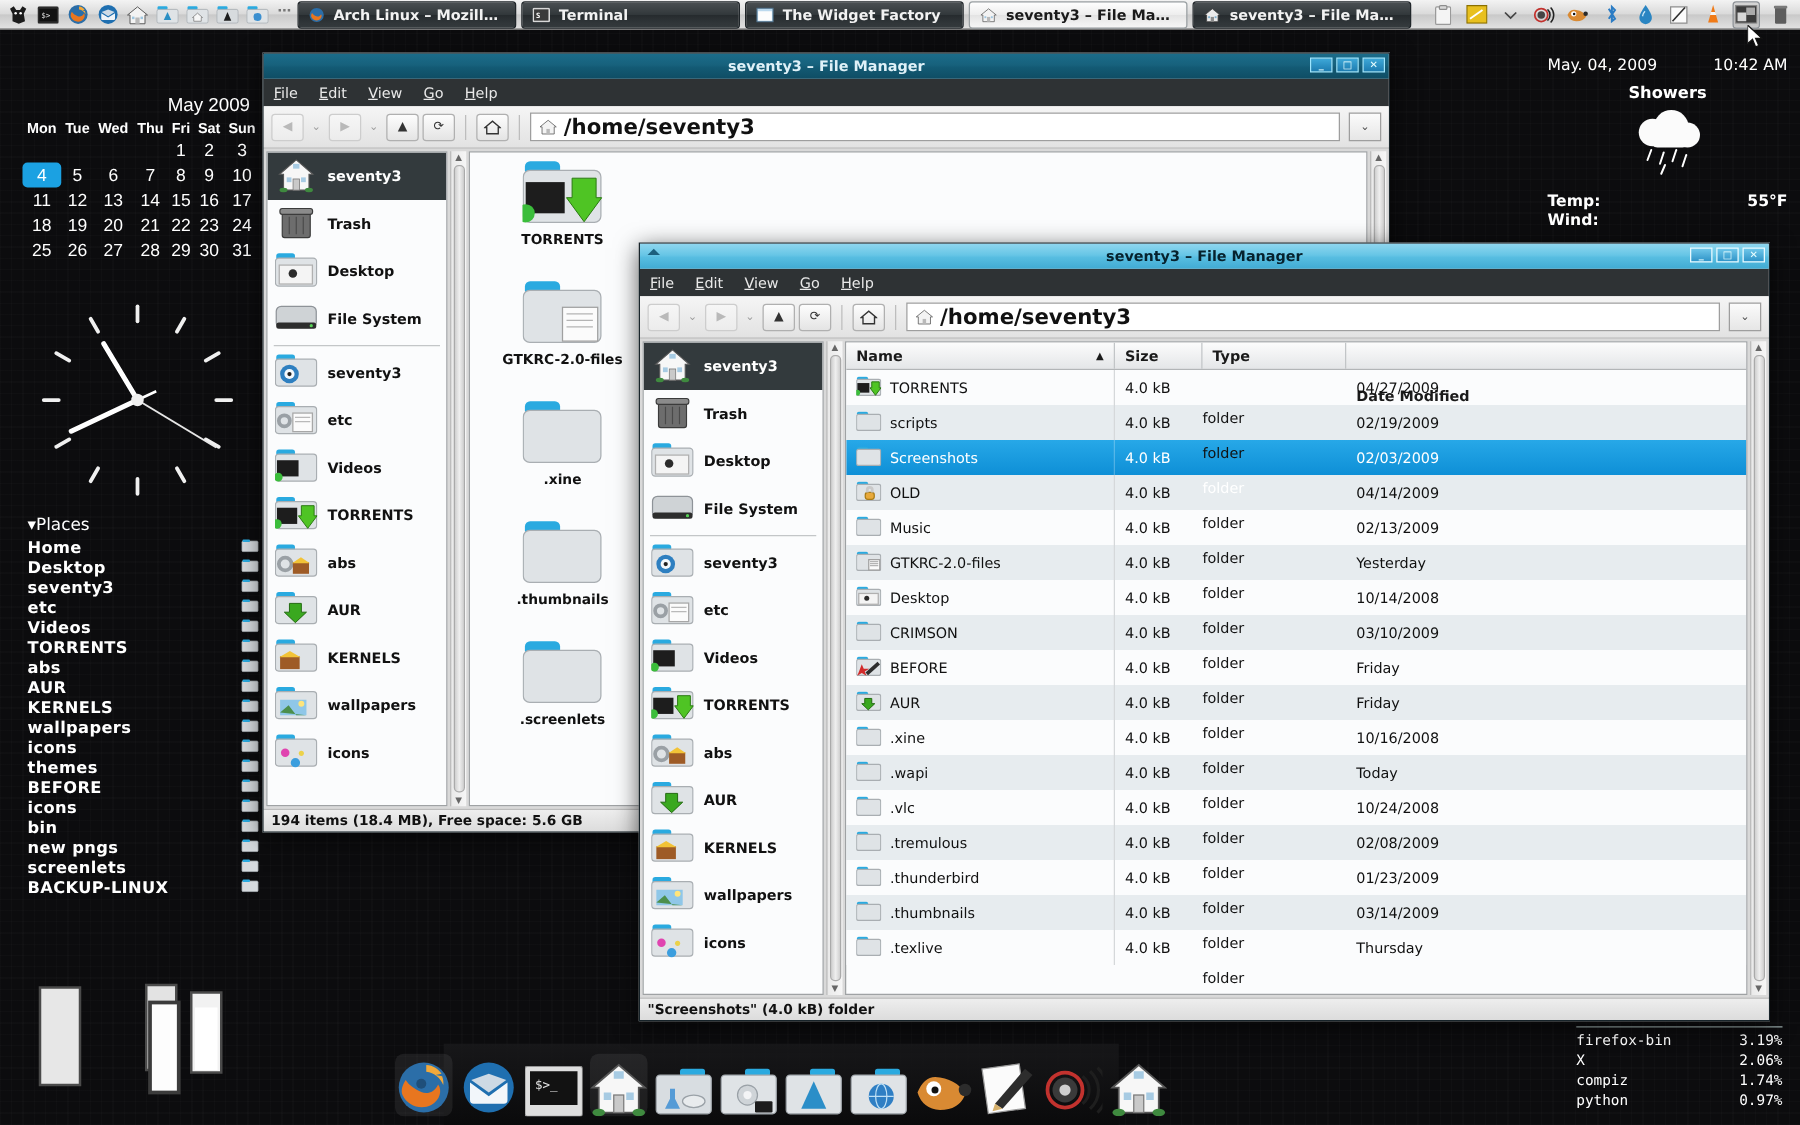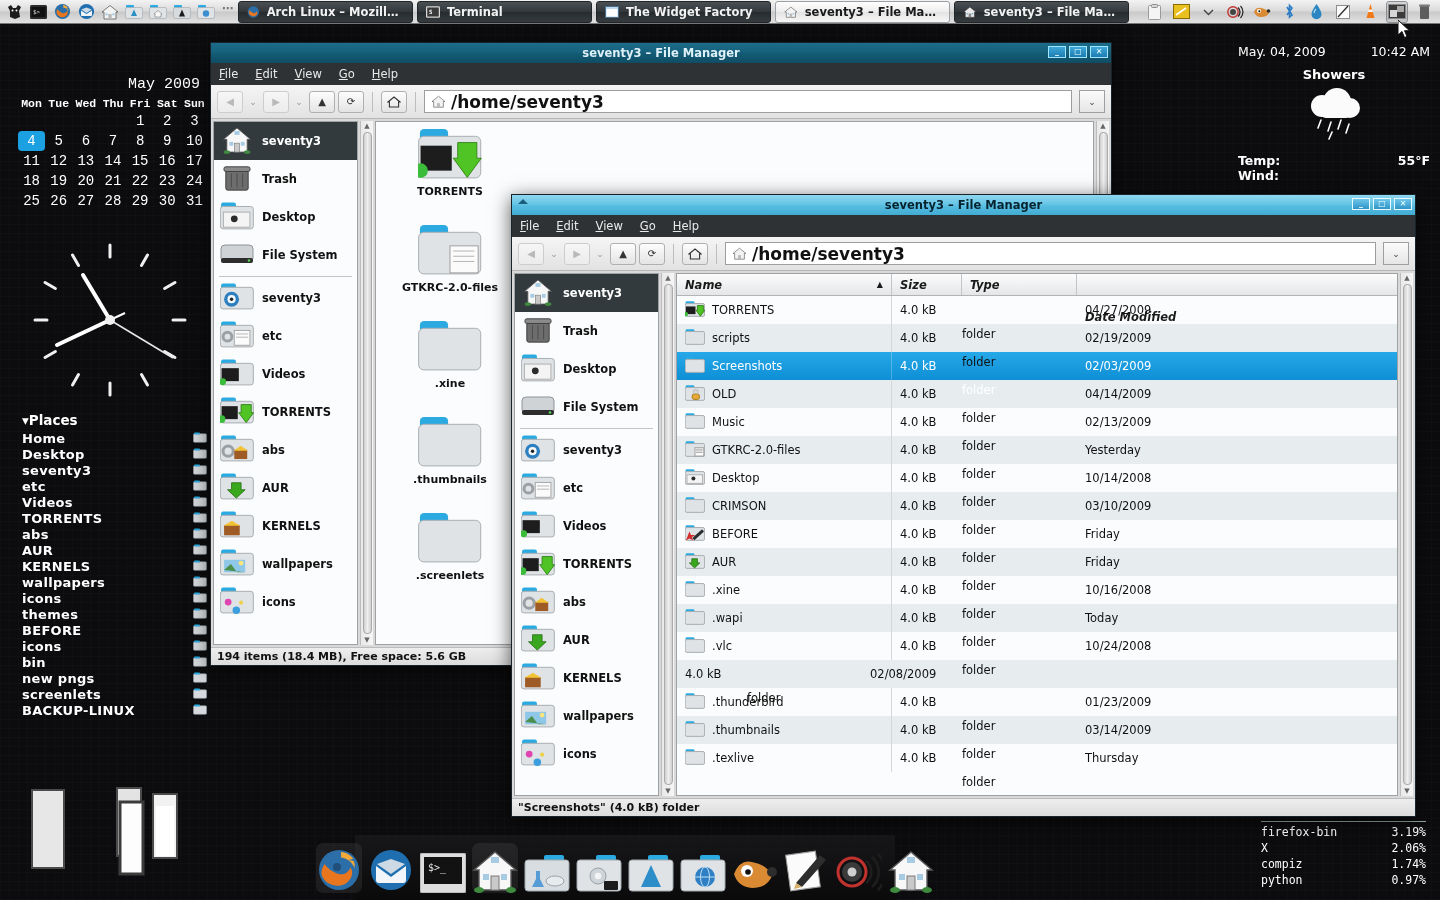--- a/index.html
+++ b/index.html
@@ -43,31 +43,31 @@
     color:#1a1a1a; border:1px solid #9aa0a3;
   }
   .task .tlabel{overflow:hidden; text-overflow:ellipsis; white-space:nowrap;}
 
   .tray { display:flex; align-items:center; gap:7px; padding-right:6px; }
   .tray .ti { width:20px; height:20px; display:flex; align-items:center; justify-content:center; }
   .tray .ti.selected { outline:1px solid #8b9095; background:rgba(0,0,0,0.10); border-radius:2px;}
 
   
   #calendar { position:absolute; left:18px; top:76px; width:190px; color:#fff;
-              font-family:Liberation Mono, monospace;}
+              font-family:Liberation Sans, sans-serif;}
   #calendar .cal-title { text-align:right; font-size:15px; padding-right:8px; margin-bottom:3px;}
   #calendar table { border-collapse:collapse; width:100%; }
   #calendar th { font-size:11.5px; font-weight:bold; padding:1px 1px; text-align:center; color:#fff;}
   #calendar td { font-size:14px; text-align:center; padding:2px 1px; color:#fff; }
   #calendar td.today { background:#1ba1e2; border-radius:4px; color:#fff; }
 
   #analogclock { position:absolute; left:25px; top:235px; width:170px; height:170px; }
 
   #places { position:absolute; left:22px; top:412px; width:185px; color:#fff; }
-  #places .ph { font-size:13.5px; font-weight:bold; margin-bottom:2px;}
+  #places .ph { font-size:13.5px; font-weight:normal; margin-bottom:2px;}
   #places .pl-row { display:flex; align-items:center; justify-content:space-between;
                     font-size:13px; font-weight:bold; padding:0.5px 0; }
   #places .pl-row .nm { letter-spacing:0.3px; }
 
   #deskshapes { position:absolute; left:20px; top:770px; width:200px; height:110px; }
 
   #weather { position:absolute; right:6px; top:44px; width:200px; color:#fff; text-align:center;}
   #weather .wline { display:flex; justify-content:space-between; font-size:12.5px; padding:0 4px;}
   #weather .cond { margin-top:8px; font-size:13px; font-weight:bold;}
   #weather .wfoot { margin-top:8px; font-size:12.5px; font-weight:bold; text-align:left; padding:0 4px;}
@@ -145,21 +145,21 @@
   .icitem { width:140px; height:96px; display:flex; flex-direction:column;
             align-items:center; justify-content:flex-start; }
   .icitem .lbl { font-size:11px; font-weight:bold; color:#111; margin-top:2px; }
 
   .statusbar { height:18px; background:linear-gradient(180deg,#eeeeee,#dcdcdc);
                border-top:1px solid #bbb; display:flex; align-items:center;
                padding-left:6px; font-size:11px; font-weight:bold; color:#111; }
 
   
   .listhead { display:flex; height:22px; background:linear-gradient(180deg,#fcfcfc,#e4e6e8);
-              border-bottom:1px solid #b2b5b7; font-size:11.5px; font-weight:bold; color:#1a1a1a;font-style:italic; }
+              border-bottom:1px solid #b2b5b7; font-size:11.5px; font-weight:bold; color:#1a1a1a; }
   .listhead > div { display:flex; align-items:center; padding:0 8px; border-right:1px solid #c2c5c7; }
   .col-name { width:215px; justify-content:space-between; }
   .col-size { width:70px; }
   .col-type { width:115px; }
   .col-date { flex:1; border-right:none !important;margin-top:43px; }
   .lrow { display:flex; height:28px; font-size:11.5px; color:#111; align-items:center; }
   .lrow.odd { background:#fbfcfd; }
   .lrow.even { background:#e7ecef; }
   .lrow.sel { background:linear-gradient(180deg,#27a8e8,#0e8fd6); color:#fff; }
   .lrow .c-name { width:215px; display:flex; align-items:center; gap:7px; padding-left:8px;
@@ -1226,20 +1226,27 @@
                   <rect x="0.6" y="0.32" width="8.8" height="3.52" rx="1.28" fill="#2aaae0"></rect>
                   <rect x="0.2" y="2.56" width="19.4" height="12.8" rx="1.6" fill="#dfe3e6" stroke="#a9aeb2" stroke-width="1"></rect>
                 </svg></span>
               <span>.vlc</span>
             </div>
             <div class="c-size">4.0 kB</div>
             <div class="c-type">folder</div>
             <div class="c-date">10/24/2008</div>
           </div>
           <div class="lrow even">
+            <div class="c-name">
+              <span><svg width="20" height="16" viewBox="0 0 20 16">
+                  <rect x="0.6" y="0.32" width="8.8" height="3.52" rx="1.28" fill="#2aaae0"></rect>
+                  <rect x="0.2" y="2.56" width="19.4" height="12.8" rx="1.6" fill="#dfe3e6" stroke="#a9aeb2" stroke-width="1"></rect>
+                </svg></span>
+              <span>.tremulous</span>
+            </div>
             <div class="c-size">4.0 kB</div>
             <div class="c-type">folder</div>
             <div class="c-date">02/08/2009</div>
           </div>
           <div class="lrow odd">
             <div class="c-name">
               <span><svg width="20" height="16" viewBox="0 0 20 16">
                   <rect x="0.6" y="0.32" width="8.8" height="3.52" rx="1.28" fill="#2aaae0"></rect>
                   <rect x="0.2" y="2.56" width="19.4" height="12.8" rx="1.6" fill="#dfe3e6" stroke="#a9aeb2" stroke-width="1"></rect>
                 </svg></span>

